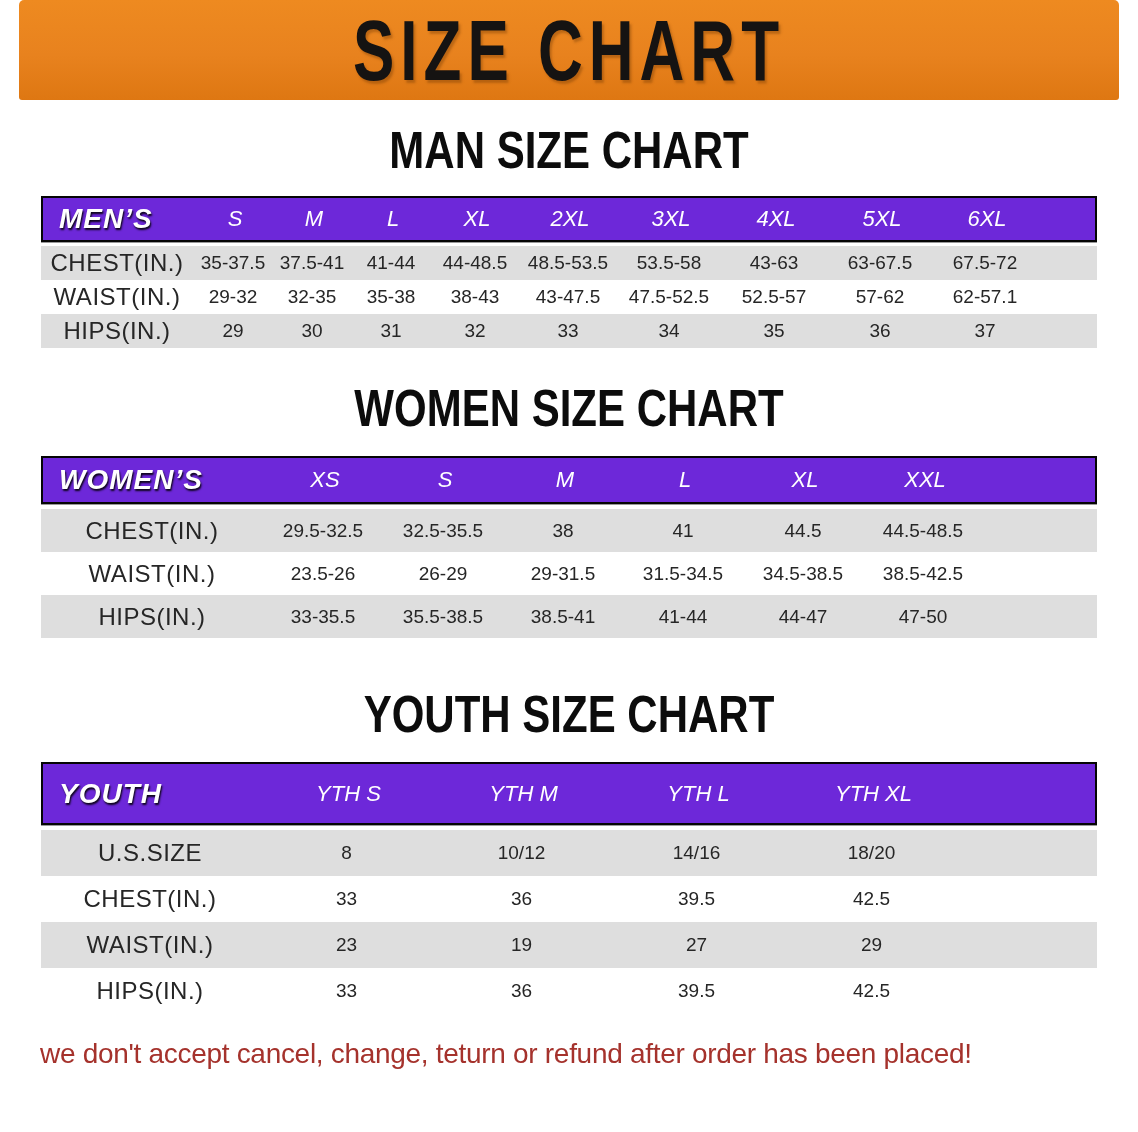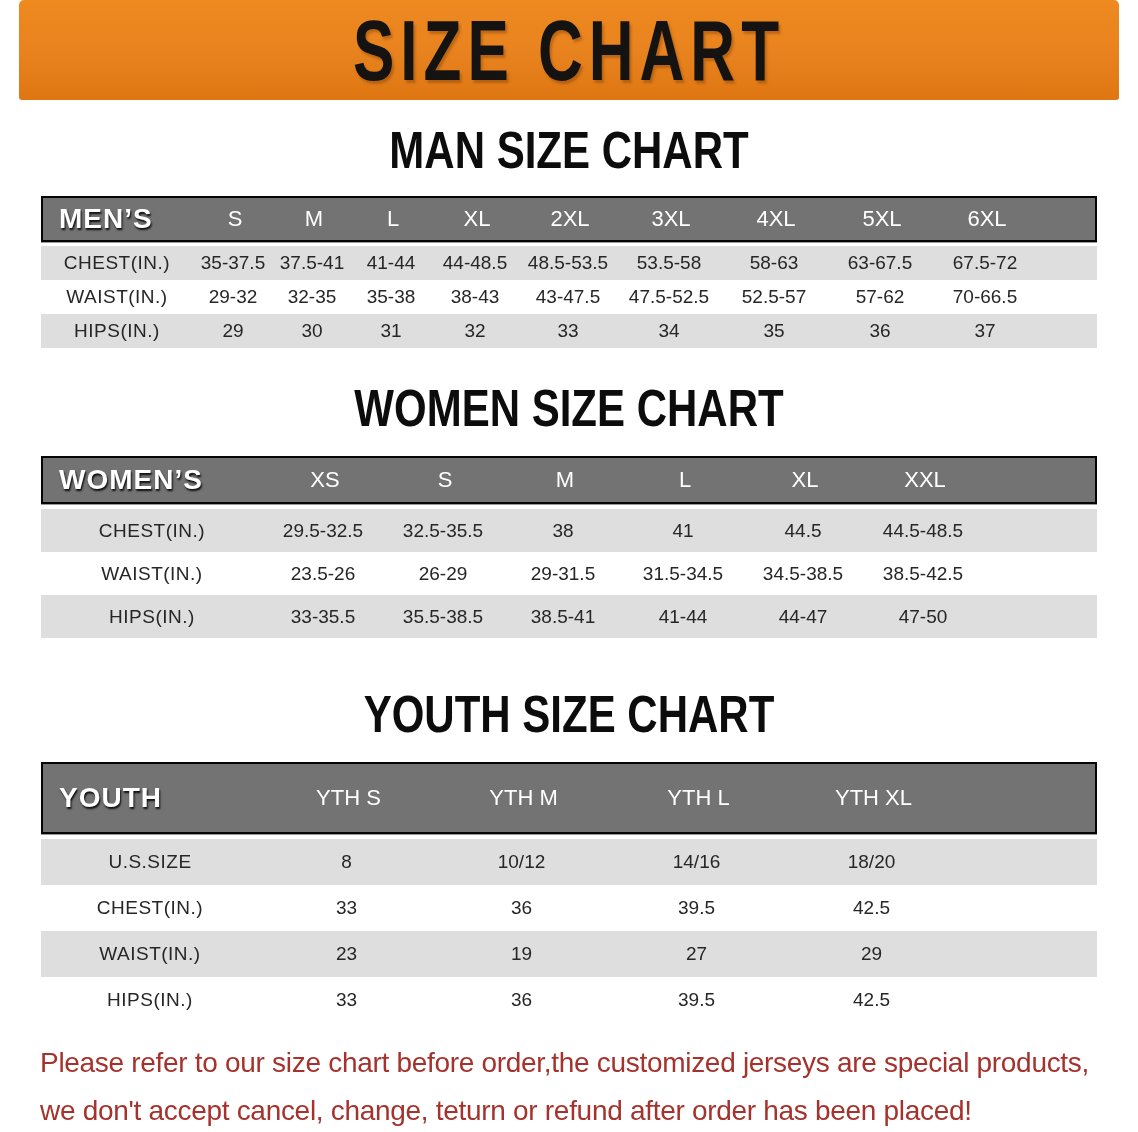--- a/index.html
+++ b/index.html
@@ -40,49 +40,50 @@
   .h-women { margin-top: 37px; }
   .h-youth { margin-top: 53px; }
   
   .size-table { width: 1056px; margin-left: 41px; }
   .t-men   { margin-top: 21px; }
   .t-women { margin-top: 23px; }
   .t-youth { margin-top: 23px; }
 
   .hrow {
     display: grid; align-items: center;
-    background: #737373;
+    background: #6d28d9;
     border: 2px solid #050505;
     color: #ffffff;
     margin-bottom: 4px;
     box-shadow: 0 1px 0 rgba(0,0,0,0.4);
+    font-style: italic;
   }
   .t-men   .hrow { height: 46px; }
   .t-women .hrow { height: 48px; margin-bottom: 5px; }
-  .t-youth .hrow { height: 72px; margin-bottom: 5px; }
+  .t-youth .hrow { height: 63px; margin-bottom: 5px; }
 
   .drow { display: grid; align-items: center; }
   .t-men   .drow { height: 34px; }
   .t-women .drow { height: 43px; }
   .t-youth .drow { height: 46px; }
   .drow:nth-child(odd)  { background: #dedede; }
   .drow:nth-child(even) { background: #ffffff; }
 
   .t-men .hrow,   .t-men .drow   { grid-template-columns: 152px 80px 78px 80px 88px 98px 104px 106px 106px 104px 1fr; }
   .t-women .hrow, .t-women .drow { grid-template-columns: 222px 120px 120px 120px 120px 120px 120px 1fr; }
   .t-youth .hrow, .t-youth .drow { grid-template-columns: 218px 175px 175px 175px 175px 1fr; }
 
   .corner {
     font-weight: bold; font-size: 28px; letter-spacing: 1px;
     padding-left: 16px; white-space: nowrap;
     text-shadow: 1px 2px 2px rgba(0,0,0,0.9);
   }
   .chead { font-size: 22px; text-align: center; white-space: nowrap; }
   .rlabel {
-    font-size: 19px; text-align: center; color: #262626;
+    font-size: 24px; text-align: center; color: #262626;
     letter-spacing: 0.5px; white-space: nowrap;
   }
   .val { font-size: 19px; text-align: center; color: #262626; white-space: nowrap; }
 
   
   .footer {
     margin: 16px 0 0 40px;
     color: #a5322c;
     font-size: 28px;
     line-height: 1.72;
@@ -114,36 +115,36 @@
     </div>
     <div>
       <div class="drow">
         <div class="rlabel">CHEST(IN.)</div>
         <div class="val">35-37.5</div>
         <div class="val">37.5-41</div>
         <div class="val">41-44</div>
         <div class="val">44-48.5</div>
         <div class="val">48.5-53.5</div>
         <div class="val">53.5-58</div>
-        <div class="val">58-63</div>
+        <div class="val">43-63</div>
         <div class="val">63-67.5</div>
         <div class="val">67.5-72</div>
         <div class="filler"></div>
       </div>
       <div class="drow">
         <div class="rlabel">WAIST(IN.)</div>
         <div class="val">29-32</div>
         <div class="val">32-35</div>
         <div class="val">35-38</div>
         <div class="val">38-43</div>
         <div class="val">43-47.5</div>
         <div class="val">47.5-52.5</div>
         <div class="val">52.5-57</div>
         <div class="val">57-62</div>
-        <div class="val">70-66.5</div>
+        <div class="val">62-57.1</div>
         <div class="filler"></div>
       </div>
       <div class="drow">
         <div class="rlabel">HIPS(IN.)</div>
         <div class="val">29</div>
         <div class="val">30</div>
         <div class="val">31</div>
         <div class="val">32</div>
         <div class="val">33</div>
         <div class="val">34</div>
@@ -241,15 +242,14 @@
         <div class="val">33</div>
         <div class="val">36</div>
         <div class="val">39.5</div>
         <div class="val">42.5</div>
         <div class="filler"></div>
       </div>
     </div>
   </div>
 
 <div class="footer">
-  <div>Please refer to our size chart before order,the customized jerseys are special products,</div>
   <div>we don't accept cancel, change, teturn or refund after order has been placed!</div>
 </div>
 
 </body></html>

